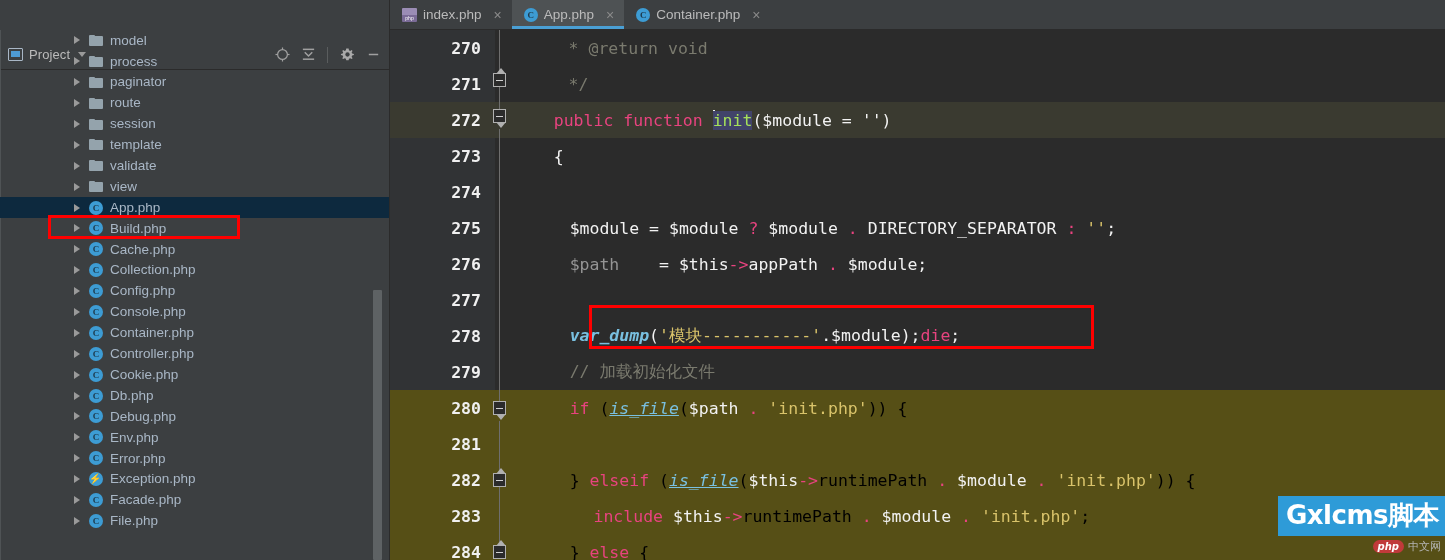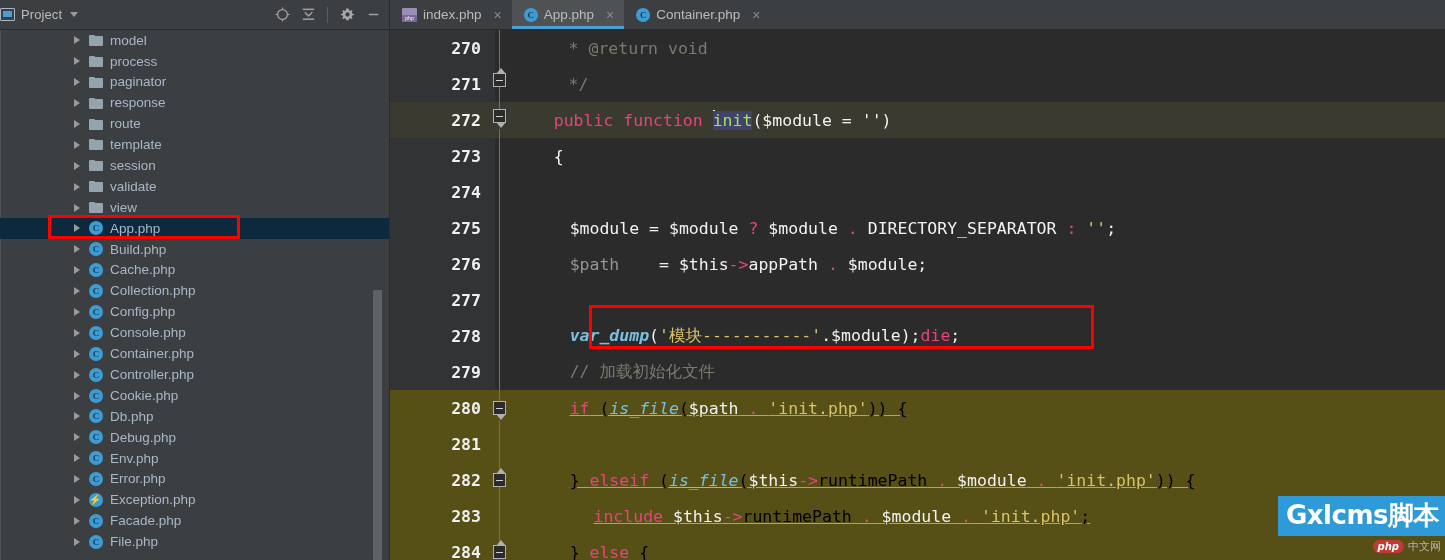--- a/index.html
+++ b/index.html
@@ -15,22 +15,23 @@
   .sidebar {
     width: 390px; height: 560px;
     background: #3c3f41;
     position: relative;
     flex: 0 0 390px;
     overflow: hidden;
   }
   .panel-header {
     height: 30px; background: #3c3f41;
     display: flex; align-items: center;
-    padding: 0 6px 0 0;
+    padding: 0 6px 0 8px;
     border-bottom: 1px solid #2b2b2b;
+    margin-top: 40px;
   }
   .panel-title-wrap { display: flex; align-items: center; gap: 6px; }
   .panel-icon {
     width: 15px; height: 13px;
     border: 1.5px solid #a9b7c6;
     border-radius: 1px;
     background: #3c3f41;
     position: relative;
   }
   .panel-icon::after {
@@ -202,21 +203,21 @@
   .fn   { color: #79c0e0; font-style: italic; font-weight: bold; }
   .fnu  { color: #79c0e0; font-style: italic; text-decoration: underline; }
   .str  { color: #d9c36a; }
   .var  { color: #f2f2f2; }
   .dimvar { color: #949494; }
   .cmt  { color: #7a7a6e; }
   .op   { color: #e8437f; }
   .plain{ color: #f2f2f2; }
   .const{ color: #f2f2f2; }
   .sel  { background: #41436a; text-align: right; }
-  .ul   { text-decoration: underline; text-decoration-color: #b5a94a; }
+  .ul   { text-decoration-color: #b5a94a; }
 
   .caret {
     display: inline-block; width: 2px; height: 20px;
     background: #f0f0f0; vertical-align: -4px;
     margin-right: -2px;
   }
 
   
   .fold-line {
     position: absolute; left: 109px; width: 1px; background: #6e6e6e;
@@ -326,36 +327,31 @@
             <span class="tree-label">process</span>
           </div>
           <div class="tree-row">
             <span class="tw-arrow"></span>
             <span class="folder-icon"></span>
             <span class="tree-label">paginator</span>
           </div>
           <div class="tree-row">
             <span class="tw-arrow"></span>
             <span class="folder-icon"></span>
-            <span class="tree-label">response</span>
-          </div>
-          <div class="tree-row">
-            <span class="tw-arrow"></span>
-            <span class="folder-icon"></span>
             <span class="tree-label">route</span>
           </div>
           <div class="tree-row">
             <span class="tw-arrow"></span>
             <span class="folder-icon"></span>
+            <span class="tree-label">session</span>
+          </div>
+          <div class="tree-row">
+            <span class="tw-arrow"></span>
+            <span class="folder-icon"></span>
             <span class="tree-label">template</span>
-          </div>
-          <div class="tree-row">
-            <span class="tw-arrow"></span>
-            <span class="folder-icon"></span>
-            <span class="tree-label">session</span>
           </div>
           <div class="tree-row">
             <span class="tw-arrow"></span>
             <span class="folder-icon"></span>
             <span class="tree-label">validate</span>
           </div>
           <div class="tree-row">
             <span class="tw-arrow"></span>
             <span class="folder-icon"></span>
             <span class="tree-label">view</span>

